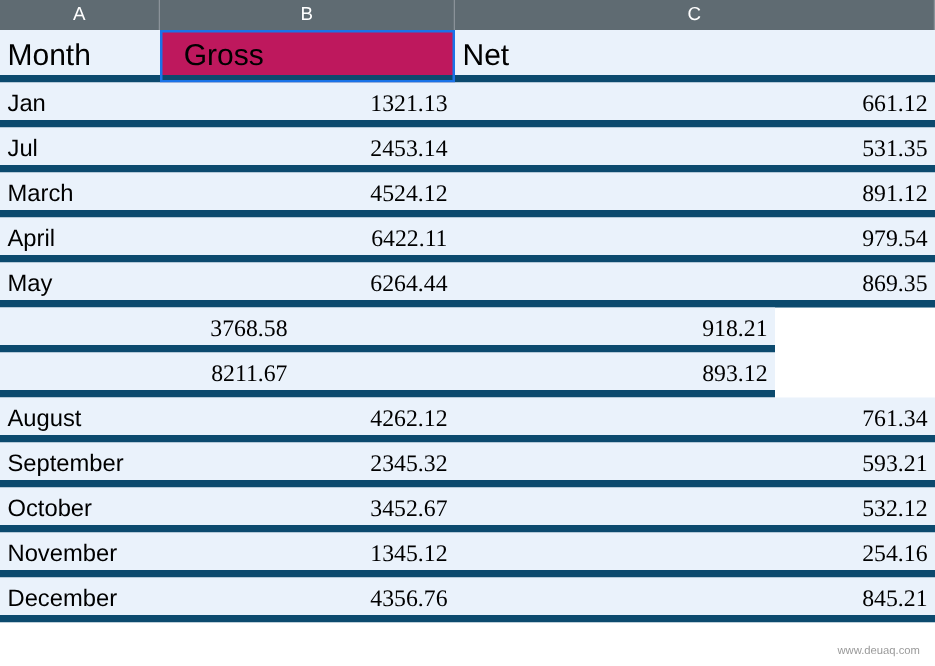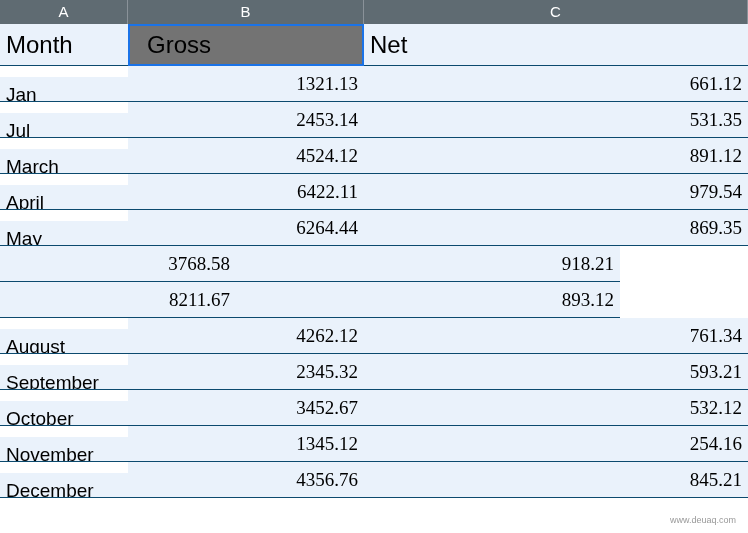--- a/index.html
+++ b/index.html
@@ -39,37 +39,37 @@
       line-height: 36px;
       font-size: 19px;
       color: #000;
     }
     .row.header-row {
       height: 42px;
       line-height: 42px;
       font-size: 24px;
     }
     .cell {
-      border-bottom: 1px solid #0c4a6e;
+      border-bottom: 6px solid #0c4a6e;
       padding: 0 6px;
       background: #eaf2fb;
       overflow: hidden;
       white-space: nowrap;
     }
-    .cell.text { text-align: left; margin-top: 11px; }
+    .cell.text { text-align: left; }
     .cell.num { text-align: right; font-family: Liberation Serif, serif; }
     .header-cell {
       background: #eaf2fb;
       text-align: left;
       font-size: 24px;
     }
     .selected {
       outline: 2px solid #1a73e8;
       outline-offset: -2px;
-      background: #737373;
+      background: #be185d;
       padding-left: 19px;
     }
     .watermark {
       position: absolute;
       right: 12px;
       top: 515px;
       font-size: 9px;
       color: #999;
       font-family: sans-serif;
     }

